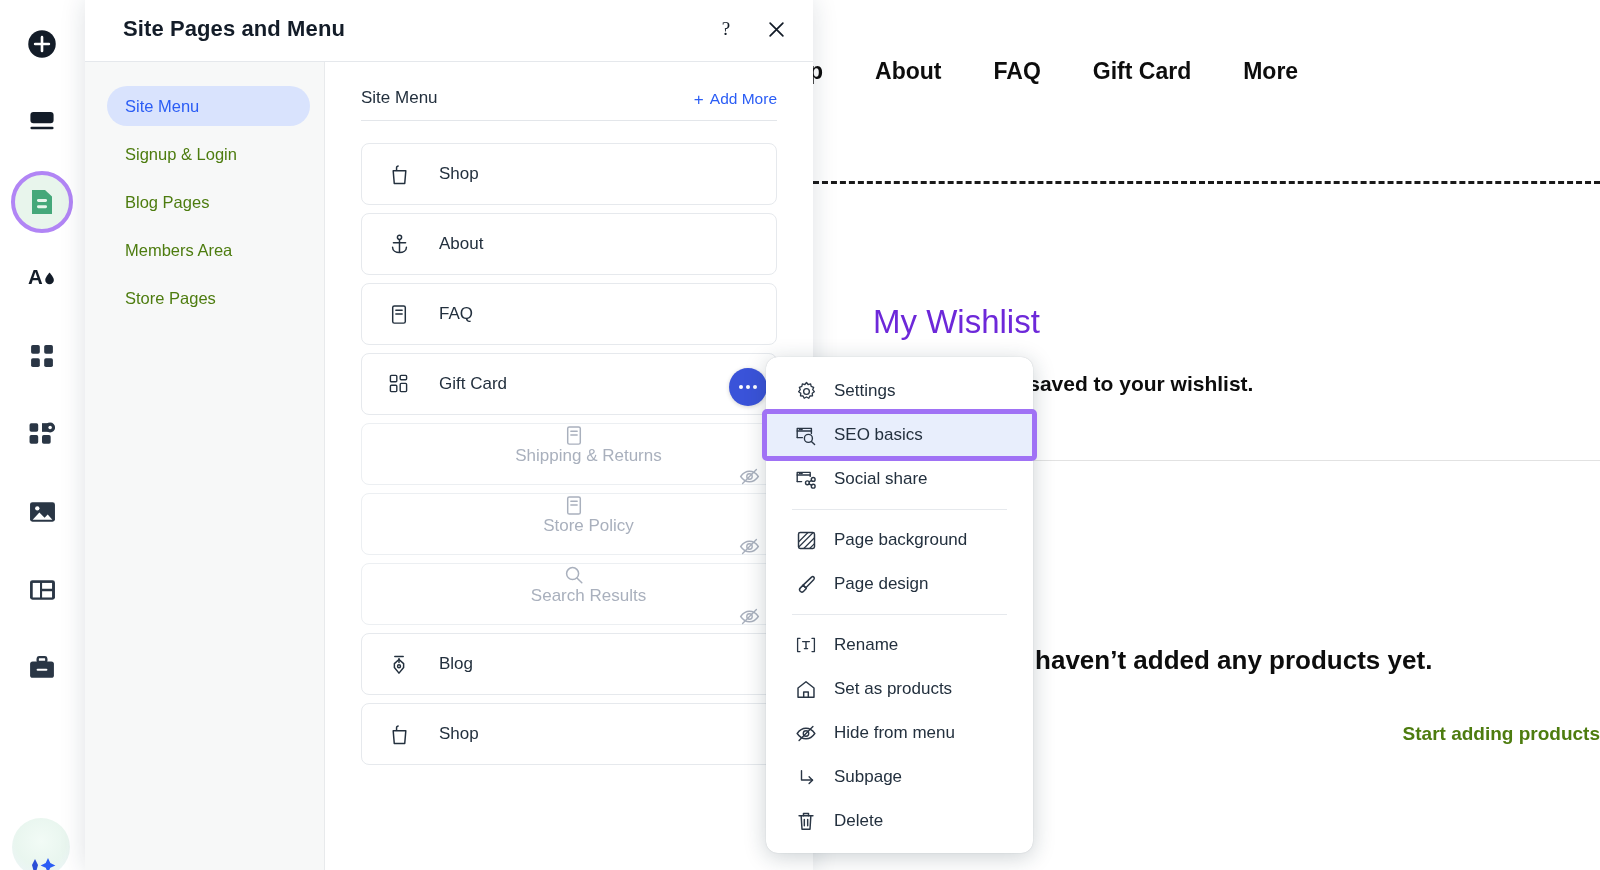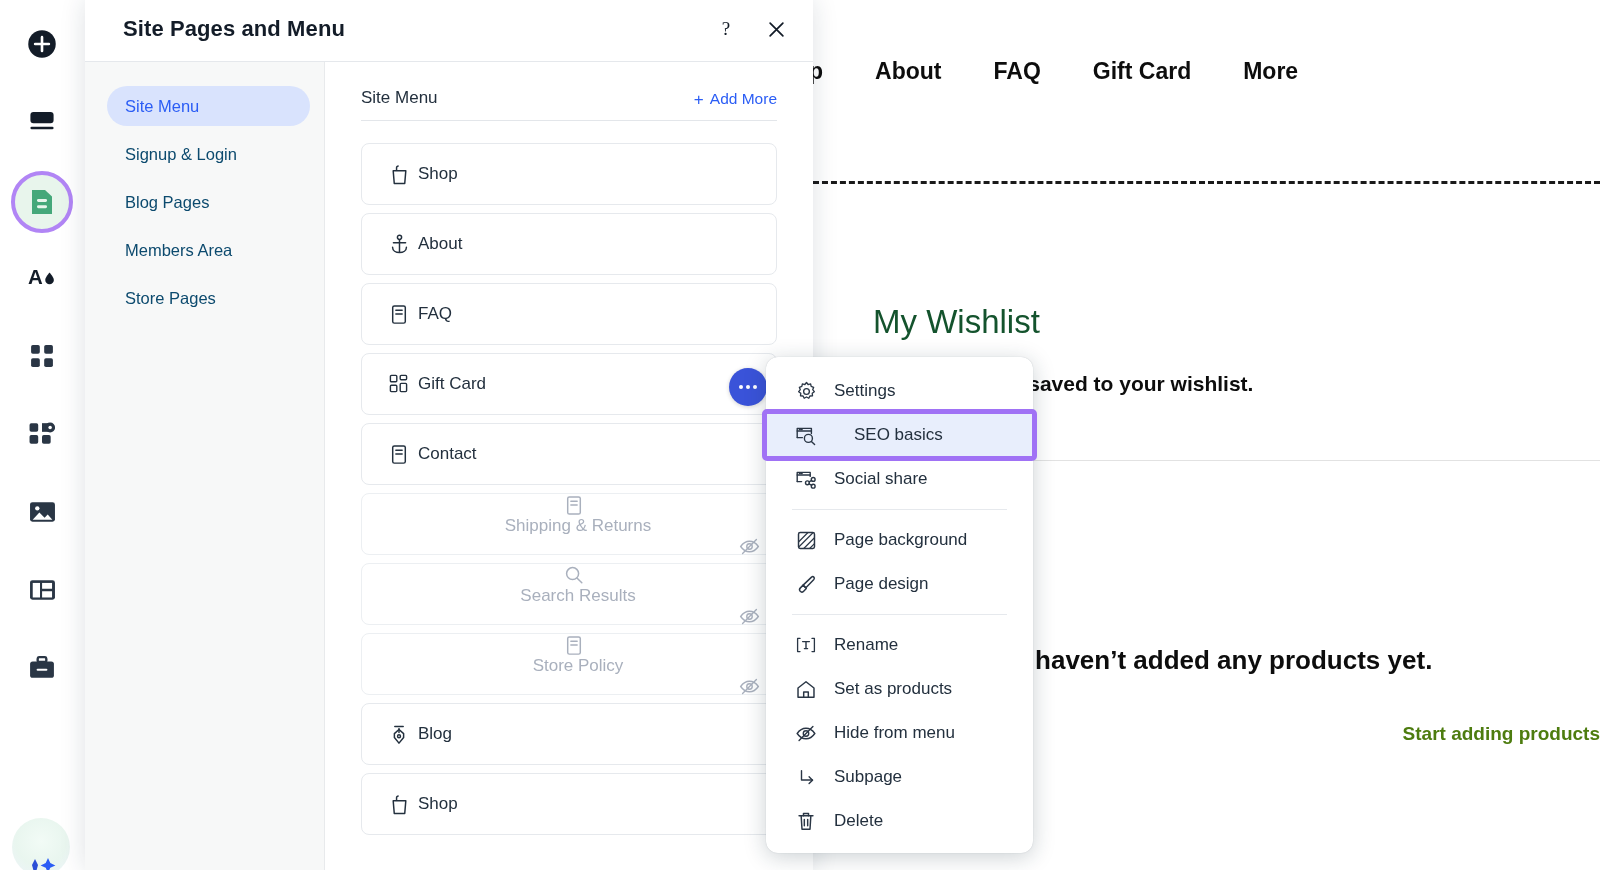--- a/index.html
+++ b/index.html
@@ -58,21 +58,21 @@
   .panel-body { display: flex; height: 808px; }
 
   
   .side-nav {
     width: 240px; background: #f7f8f8; height: 100%;
     border-right: 1px solid #e8eaec; padding-top: 24px;
   }
   .side-item {
     height: 40px; margin: 0 14px 8px 22px; padding: 0 18px;
     display: flex; align-items: center; border-radius: 20px;
-    font-size: 16.5px; color: #0c4a6e; cursor: pointer; white-space: nowrap;
+    font-size: 16.5px; color: #4d7c0f; cursor: pointer; white-space: nowrap;
   }
   .side-item.active { background: #d9e3fd; color: #2b5df5; }
 
   
   .pages-col { flex: 1; background: #ffffff; padding: 26px 36px 0 36px; position: relative; }
   .pages-head {
     display: flex; align-items: flex-end; justify-content: space-between;
     padding-bottom: 12px; border-bottom: 1px solid #e3e6ea;
   }
   .pages-head-title { font-size: 17px; color: #23303e; }
@@ -83,21 +83,21 @@
   .add-plus { font-size: 17px; line-height: 1; }
 
   .page-list { margin-top: 22px; }
   .page-row {
     position: relative; height: 62px; margin-bottom: 8px;
     border: 1px solid #e6e9ed; border-radius: 8px; background: #fff;
     display: flex; align-items: center; padding: 0 16px 0 26px;
     cursor: pointer;
   }
   .page-row .p-ico { width: 22px; height: 22px; display:flex; align-items:center; justify-content:center; color:#23303e; flex: none; }
-  .page-row .p-label { margin-left: 8px; font-size: 17px; color: #23303e; }
+  .page-row .p-label { margin-left: 29px; font-size: 17px; color: #23303e; }
   .page-row.hidden-pg { border-color:#eceff2;flex-direction:column; }
   .page-row.hidden-pg .p-ico, .page-row.hidden-pg .p-label { color:#a9b0bd; }
   .eye-off { margin-left: auto; width: 22px; height: 22px; color:#a9b0bd; display:flex; align-items:center; justify-content:center; }
 
   .dots-btn {
     position: absolute; left: 729px; top: 368px; width: 38px; height: 38px;
     border-radius: 50%; background: #3a53d9; z-index: 40;
     display: flex; align-items: center; justify-content: center; cursor: pointer;
     box-shadow: 0 1px 4px rgba(0,0,0,.18);
   }
@@ -116,39 +116,38 @@
   }
   .ctx-item .c-ico { width: 24px; height: 24px; display:flex; align-items:center; justify-content:center; color:#2a3645; flex:none; }
   .ctx-item .c-lab { margin-left: 16px; }
   .ctx-sep { height:1px; background:#e6e9ed; margin: 8px 26px; }
   .ctx-item.focused {
     background: #e8eefc;
     outline: 5px solid #a072f5;
     outline-offset: -1px;
     border-radius: 1px;
     z-index: 2;
-    gap: 20px;
   }
 
   
   .preview { position: absolute; left: 813px; top: 0; width: 787px; height: 870px; background:#fff; }
   .prev-nav {
     position: absolute; left: 0; top: 58px; width: 100%;
     display: flex; align-items: center; gap: 0;
     font-size: 23px; font-weight: bold; color: #0d0d0d; white-space: nowrap;
   }
   .prev-nav .nv { padding: 0 26px; cursor: pointer; }
   .prev-nav .nv:first-child { padding-left: 0; margin-left: -18px; }
   .dash-line {
     position:absolute; left: 0; top: 181px; width: 100%;
     border-top: 3px dashed #1a1a1a;
   }
   .wish-title {
     position:absolute; left: 60px; top: 303px;
-    font-size: 33px; color:#14532d; font-weight:400;
+    font-size: 33px; color:#6d28d9; font-weight:400;
   }
   .wish-sub {
     position:absolute; left: 60px; top: 372px;
     font-size: 21px; font-weight:bold; color:#0d0d0d; white-space:nowrap;
   }
   .thin-rule { position:absolute; left: 28px; top: 460px; width: 760px; height:1px; background:#e2e2e2; }
   .empty-head {
     position:absolute; left: 0; right: 0; top: 645px; text-align:center;
     font-size: 26px; font-weight: bold; color:#0d0d0d;
   }
@@ -347,72 +346,63 @@
               <svg width="20" height="20" viewBox="0 0 20 20" fill="none" stroke="#23303e" stroke-width="1.4">
                 <rect x="1.4" y="1.4" width="6.4" height="6.4" rx="1"></rect>
                 <rect x="11.2" y="1.4" width="6.4" height="4.4" rx="1"></rect>
                 <rect x="1.4" y="11.2" width="6.4" height="6.4" rx="1"></rect>
                 <rect x="11.2" y="9.4" width="6.4" height="8.2" rx="1"></rect>
               </svg>
             </span>
             <span class="p-label">Gift Card</span>
           </div>
 
-          <div class="page-row">
-            <span class="p-ico">
-              <svg width="18" height="21" viewBox="0 0 16 20" fill="none" stroke="#23303e" stroke-width="1.4" stroke-linejoin="round">
-                <rect x="2" y="1.8" width="12" height="16.4" rx="1.6"></rect>
-                  <path d="M5 6h6M5 9.5h6" stroke-linecap="round"></path>
-              </svg>
-            </span>
-            <span class="p-label">Contact</span>
-          </div>
 
           <div class="page-row hidden-pg">
             <span class="p-ico">
               <svg width="18" height="21" viewBox="0 0 16 20" fill="none" stroke="currentColor" stroke-width="1.4" stroke-linejoin="round">
                 <rect x="2" y="1.8" width="12" height="16.4" rx="1.6"></rect>
                   <path d="M5 6h6M5 9.5h6" stroke-linecap="round"></path>
               </svg>
             </span>
             <span class="p-label">Shipping &amp; Returns</span>
             <span class="eye-off">
               <svg width="21" height="21" viewBox="0 0 20 20" fill="none" stroke="currentColor" stroke-width="1.3" stroke-linecap="round">
                 <path d="M1.6 10S5 5 10 5s8.4 5 8.4 5-3.4 5-8.4 5S1.6 10 1.6 10z"></path>
                   <circle cx="10" cy="10" r="2.6"></circle>
                   <path d="M3.4 16.6L16.6 3.4"></path>
               </svg>
             </span>
           </div>
 
           <div class="page-row hidden-pg">
             <span class="p-ico">
-              <svg width="20" height="20" viewBox="0 0 20 20" fill="none" stroke="currentColor" stroke-width="1.5" stroke-linecap="round">
-                <circle cx="8.6" cy="8.6" r="6"></circle>
-                  <path d="M13.2 13.2l4.6 4.6"></path>
-              </svg>
-            </span>
-            <span class="p-label">Search Results</span>
+              <svg width="18" height="21" viewBox="0 0 16 20" fill="none" stroke="currentColor" stroke-width="1.4" stroke-linejoin="round">
+                <rect x="2" y="1.8" width="12" height="16.4" rx="1.6"></rect>
+                  <path d="M5 6h6M5 9.5h6" stroke-linecap="round"></path>
+              </svg>
+            </span>
+            <span class="p-label">Store Policy</span>
             <span class="eye-off">
               <svg width="21" height="21" viewBox="0 0 20 20" fill="none" stroke="currentColor" stroke-width="1.3" stroke-linecap="round">
                 <path d="M1.6 10S5 5 10 5s8.4 5 8.4 5-3.4 5-8.4 5S1.6 10 1.6 10z"></path>
                   <circle cx="10" cy="10" r="2.6"></circle>
                   <path d="M3.4 16.6L16.6 3.4"></path>
               </svg>
             </span>
           </div>
 
           <div class="page-row hidden-pg">
             <span class="p-ico">
-              <svg width="18" height="21" viewBox="0 0 16 20" fill="none" stroke="currentColor" stroke-width="1.4" stroke-linejoin="round">
-                <rect x="2" y="1.8" width="12" height="16.4" rx="1.6"></rect>
-                  <path d="M5 6h6M5 9.5h6" stroke-linecap="round"></path>
-              </svg>
-            </span>
-            <span class="p-label">Store Policy</span>
+              <svg width="20" height="20" viewBox="0 0 20 20" fill="none" stroke="currentColor" stroke-width="1.5" stroke-linecap="round">
+                <circle cx="8.6" cy="8.6" r="6"></circle>
+                  <path d="M13.2 13.2l4.6 4.6"></path>
+              </svg>
+            </span>
+            <span class="p-label">Search Results</span>
             <span class="eye-off">
               <svg width="21" height="21" viewBox="0 0 20 20" fill="none" stroke="currentColor" stroke-width="1.3" stroke-linecap="round">
                 <path d="M1.6 10S5 5 10 5s8.4 5 8.4 5-3.4 5-8.4 5S1.6 10 1.6 10z"></path>
                   <circle cx="10" cy="10" r="2.6"></circle>
                   <path d="M3.4 16.6L16.6 3.4"></path>
               </svg>
             </span>
           </div>
 
           <div class="page-row">

